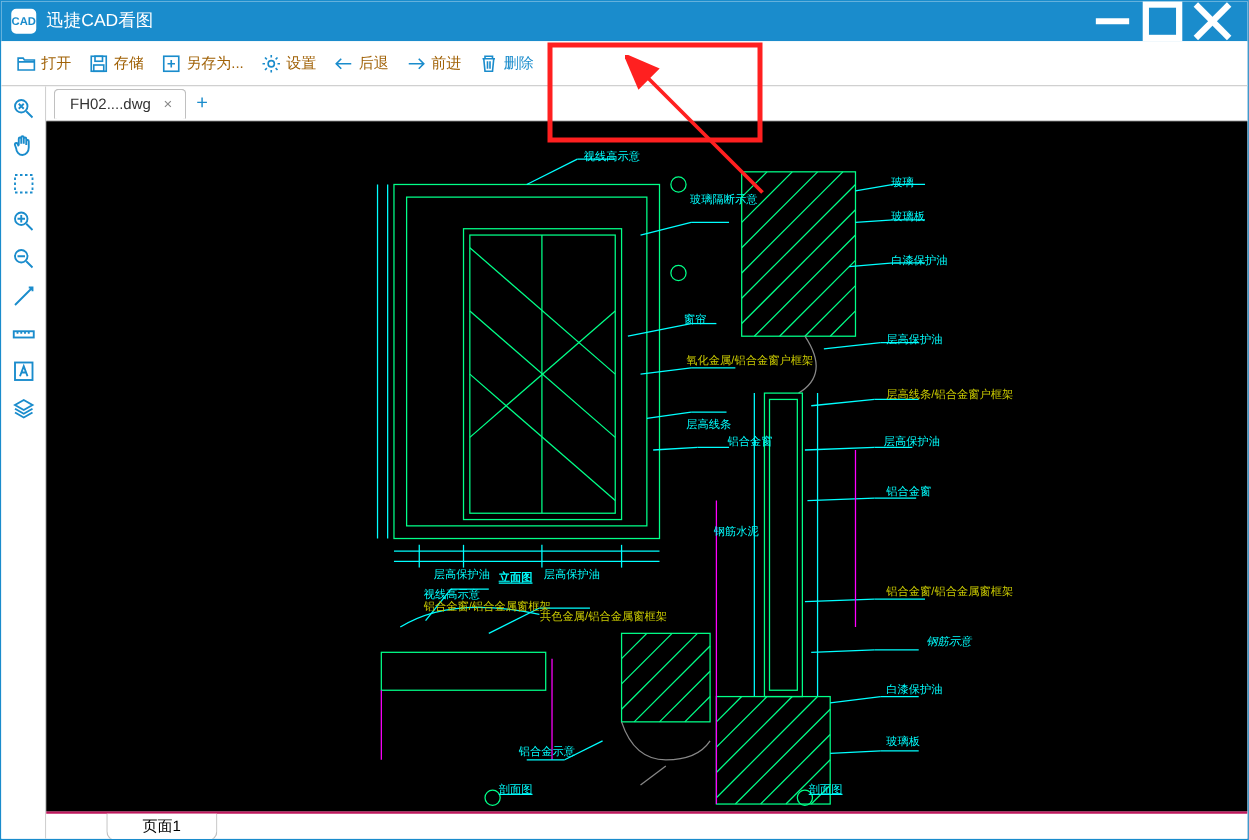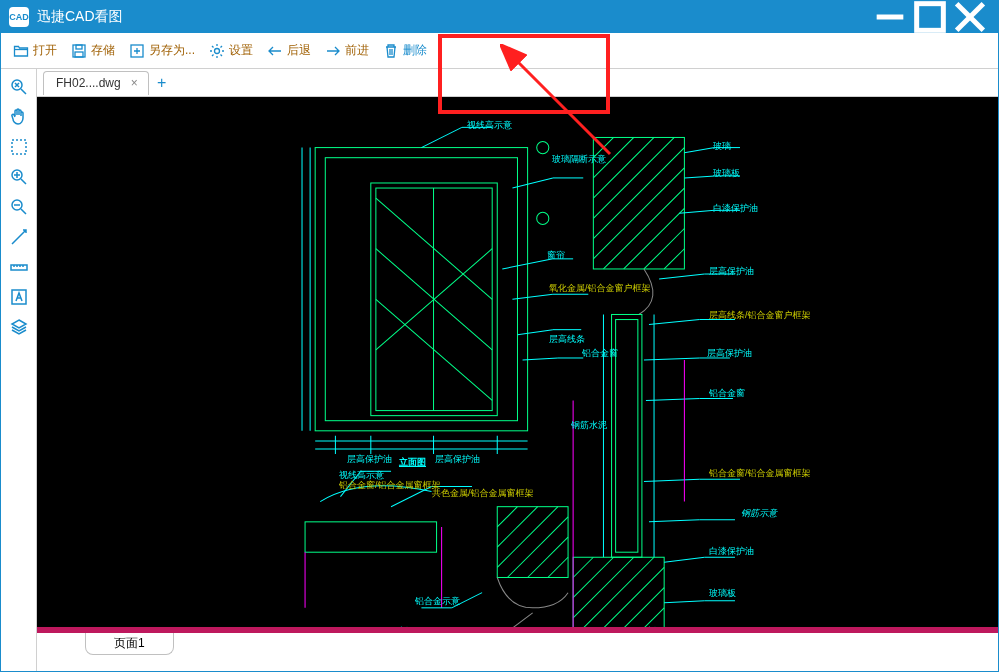--- a/index.html
+++ b/index.html
@@ -132,23 +132,23 @@
       position: relative;
       overflow: hidden;
     }
     .drawing {
       position: absolute;
       inset: 0;
     }
     .ann { position:absolute; font-size:9px; color: #0ff; white-space:nowrap;text-align:right; }
     .ann.y { color: #cccc00; }
     .bottom-tabs {
-      height: 44px;
-      background: #fff;
-      border-top: 6px solid #be185d;
+      height: 22px;
+      background: #fff;
+      border-top: 2px solid #be185d;
       display: flex; align-items: flex-start;
       padding-left: 48px;
     }
     .btab {
       height: 22px; padding: 0 28px;
       border: 1px solid #c0c0c0; border-top: none;
       background: #fff; font-size: 12px;
       display: flex; align-items: center;
       border-radius: 0 0 8px 8px;
       cursor: pointer;

